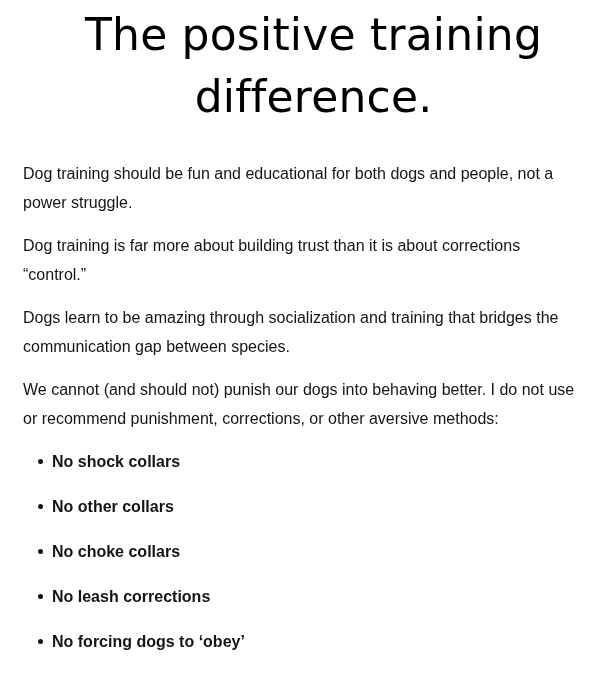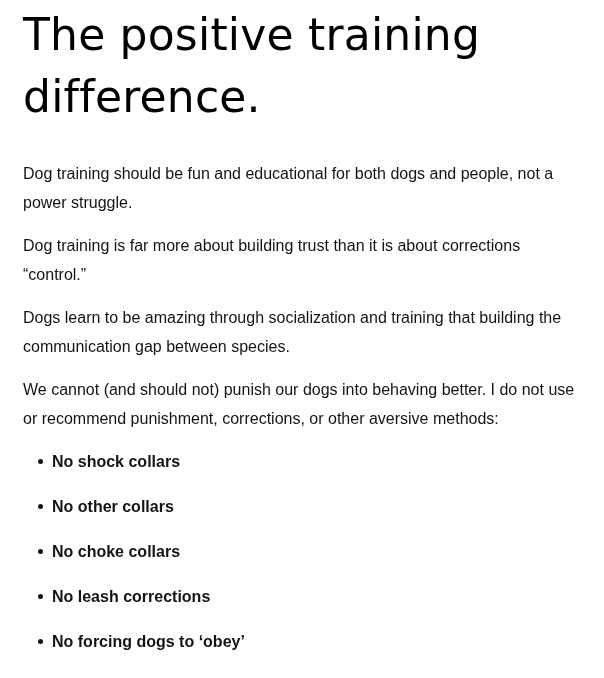--- a/index.html
+++ b/index.html
@@ -18,20 +18,21 @@
     padding: 4px 0 0 23px;
   }
   h1.page-title {
     margin: 0 0 31px 0;
     font-family: "DejaVu Sans", sans-serif;
     font-weight: 500;
     font-size: 44px;
     line-height: 62px;
     letter-spacing: 0.2px;
     color: #000000;
+    text-align: center;
   }
   .hline {
     display: block;
     white-space: nowrap;
   }
   p.para {
     margin: 0 4px 14px 0;
     font-size: 16px;
     line-height: 29px;
     color: #141414;
@@ -78,21 +79,21 @@
     <span class="line">Dog training should be fun and educational for both dogs and people, not a</span>
     <span class="line">power struggle.</span>
   </p>
 
   <p class="para">
     <span class="line">Dog training is far more about building trust than it is about corrections</span>
     <span class="line">“control.”</span>
   </p>
 
   <p class="para">
-    <span class="line">Dogs learn to be amazing through socialization and training that building the</span>
+    <span class="line">Dogs learn to be amazing through socialization and training that bridges the</span>
     <span class="line">communication gap between species.</span>
   </p>
 
   <p class="para">
     <span class="line">We cannot (and should not) punish our dogs into behaving better. I do not use</span>
     <span class="line">or recommend punishment, corrections, or other aversive methods:</span>
   </p>
 
   <ul class="no-list">
     <li>

